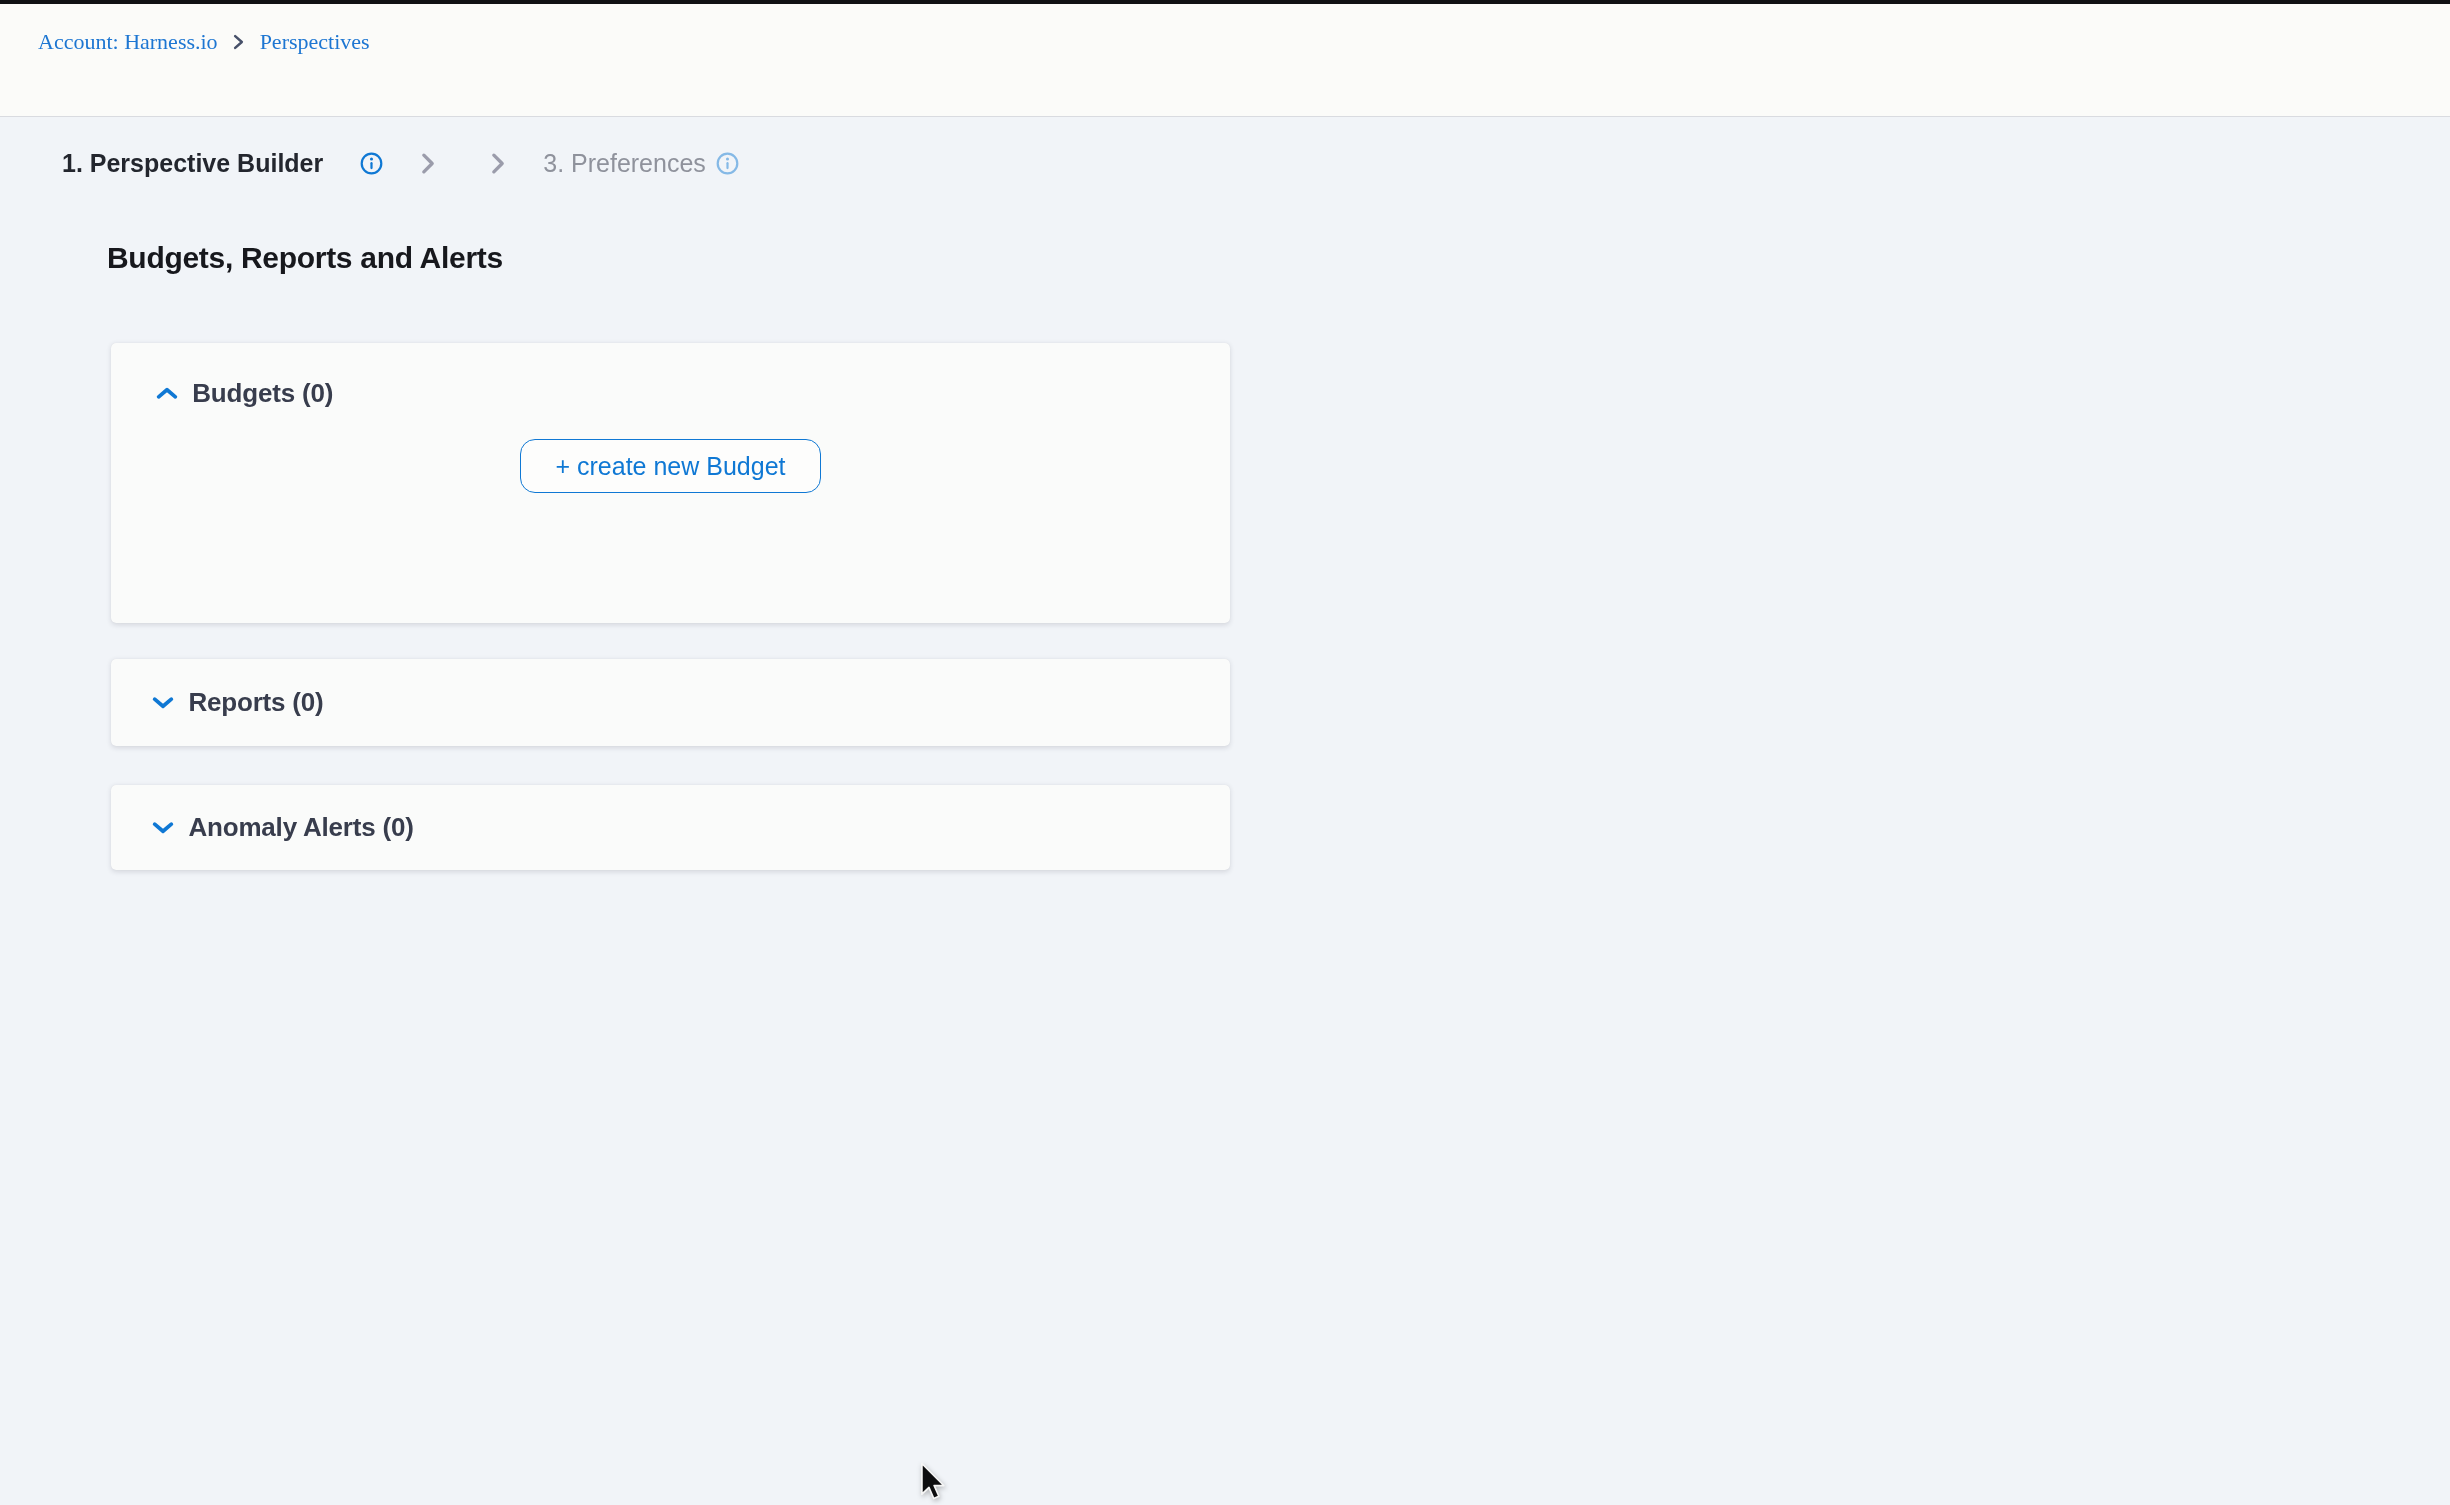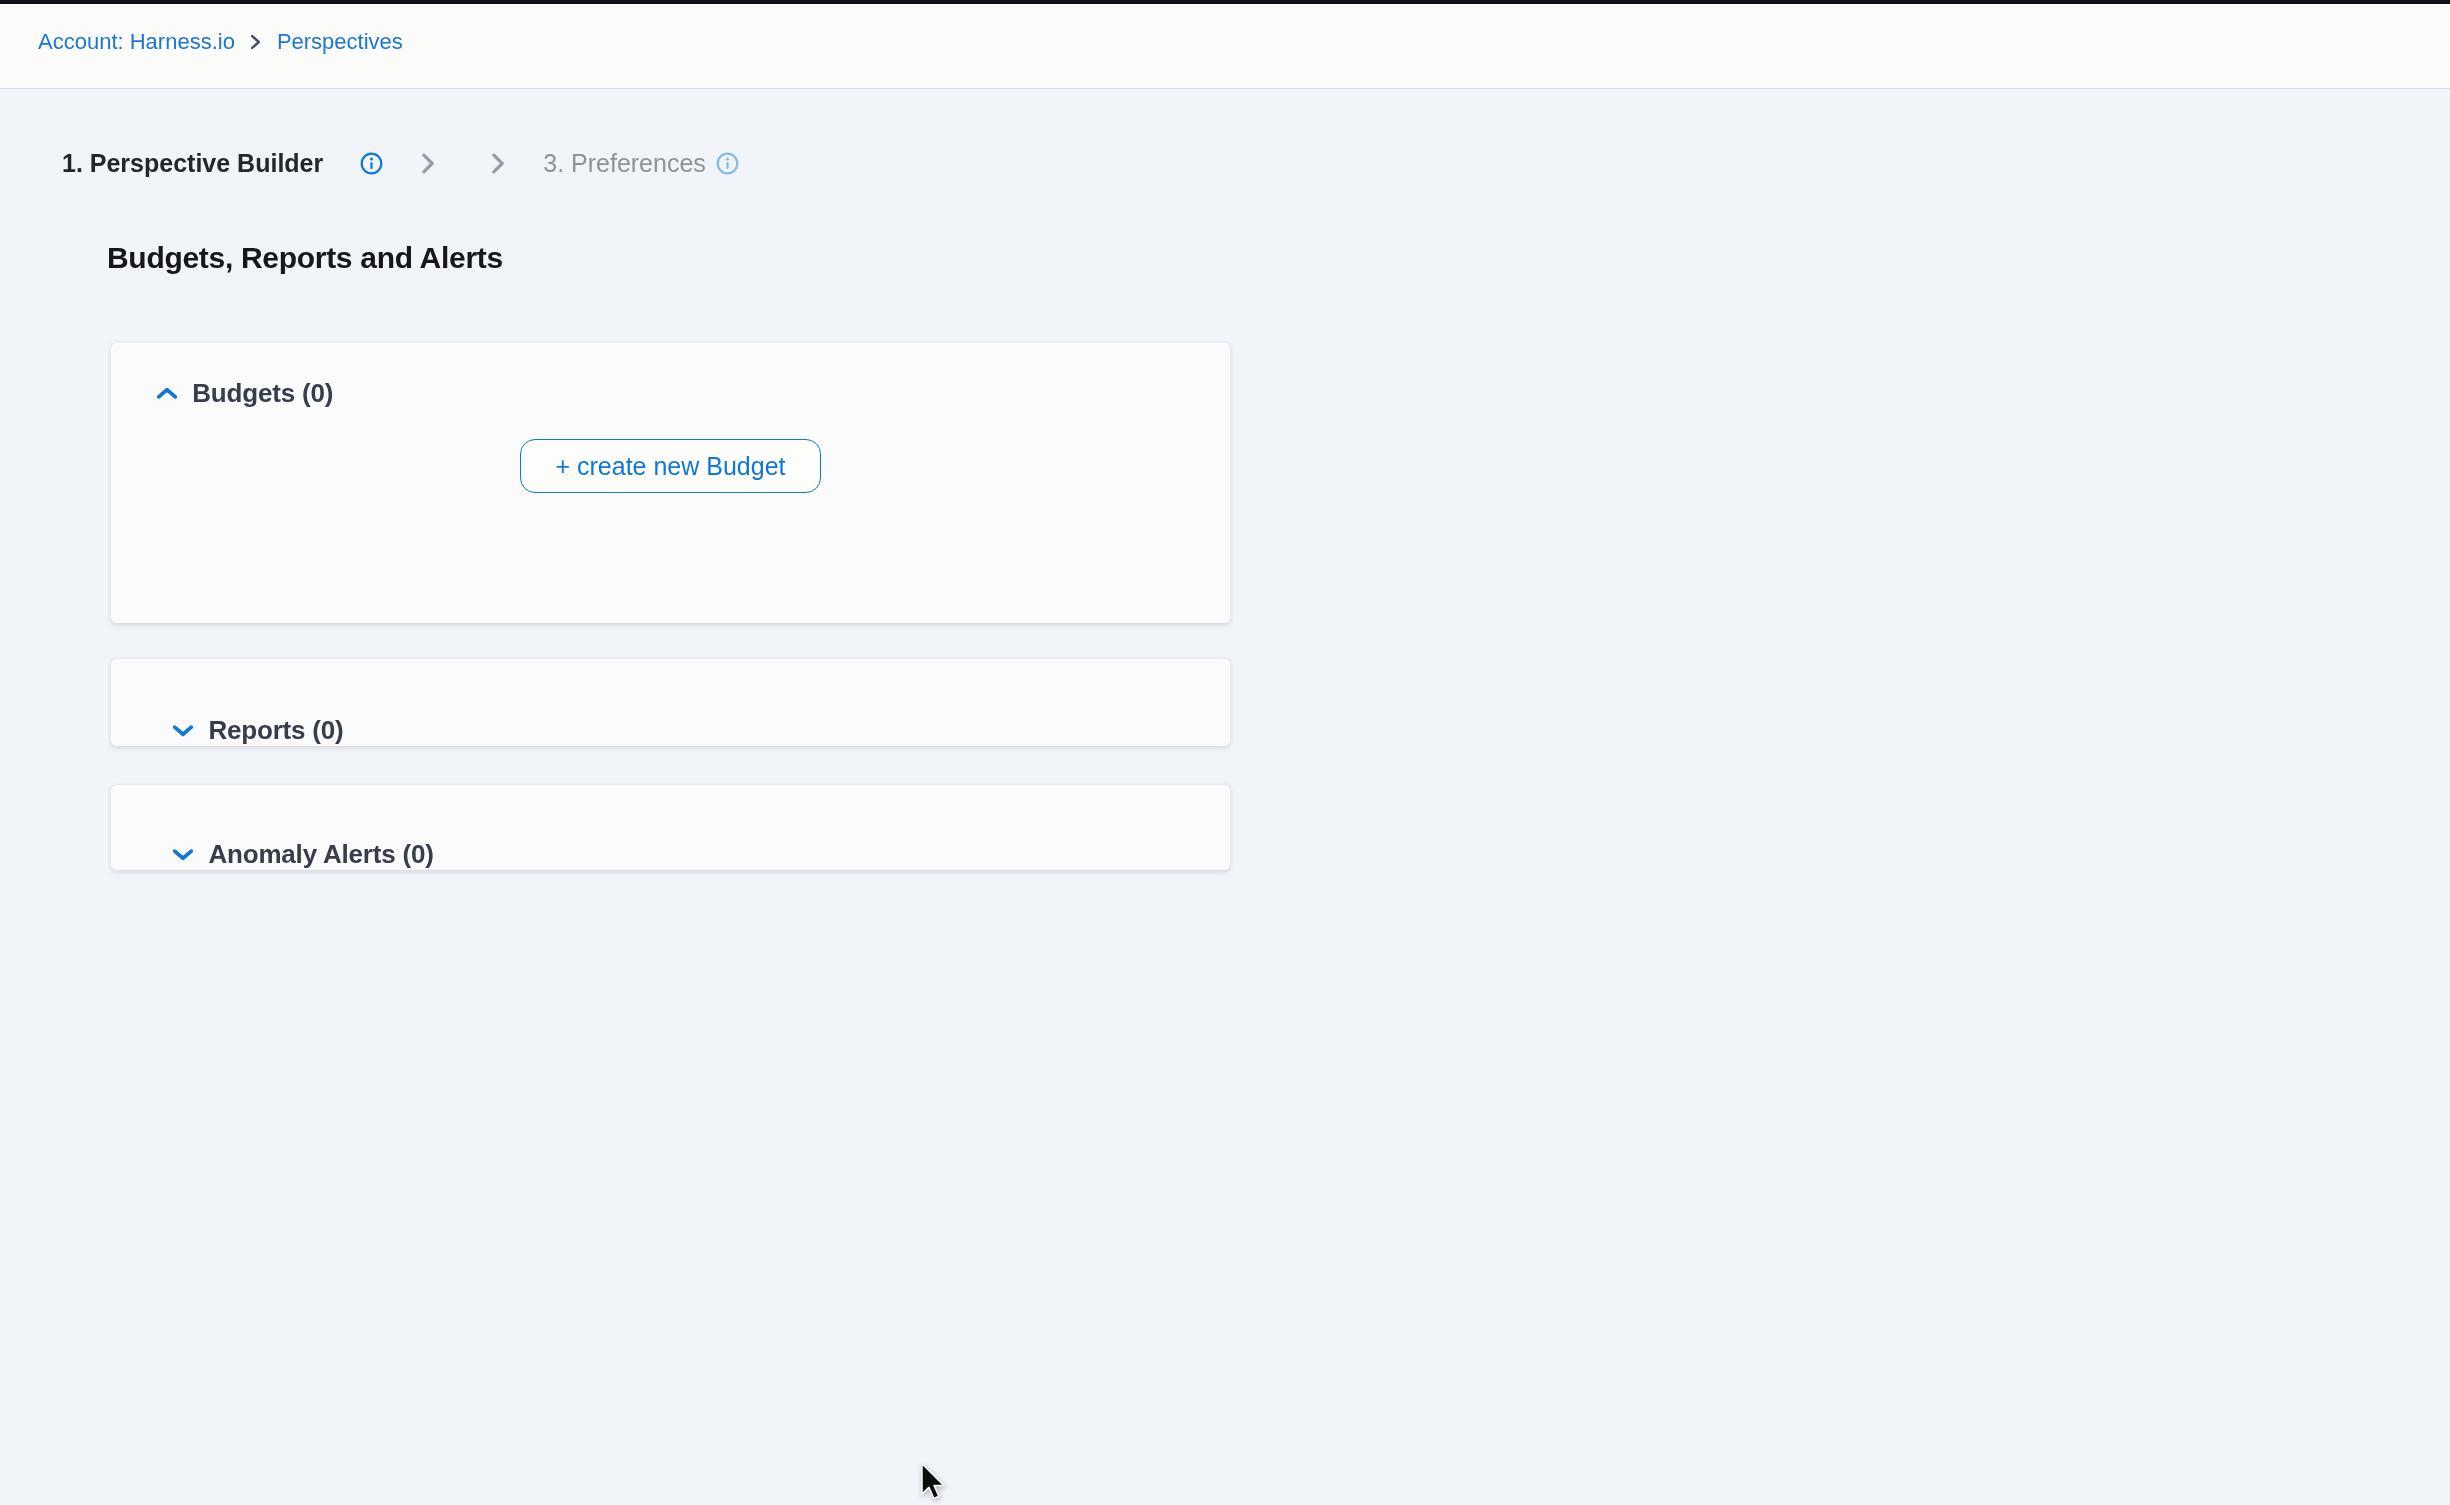--- a/index.html
+++ b/index.html
@@ -9,24 +9,25 @@
     background: #f1f4f8;
     position: relative;
     color: #1d1f27;
   }
 
   
   .top-border { position: absolute; top: 0; left: 0; width: 2450px; height: 4.2px; background: #101114; }
 
   
   .header {
-    position: absolute; top: 4.2px; left: 0; width: 2450px; height: 85px;
+    position: absolute; top: 4.2px; left: 0; width: 2450px; height: 113px;
     background: #fbfbf9;
     border-bottom: 1.7px solid #d9dbe0;
     padding: 25px 0 0 38px;
+    font-family: Liberation Serif, serif;
   }
   .breadcrumb { display: flex; align-items: center; gap: 13.5px; font-size: 22px; }
   .crumb-link { color: #1d76d2; text-decoration: none; cursor: pointer; }
   .crumb-sep { display: flex; align-items: center; }
   .page-title { margin-top: 10px; font-size: 32px; font-weight: 700; color: #17181d; letter-spacing: -0.4px; }
 
   
   .tabs {
     position: absolute; top: 135px; left: 52px;
     display: flex; align-items: stretch; height: 63px;
@@ -51,21 +52,21 @@
     font-size: 30px; font-weight: 700; color: #17181d; letter-spacing: -0.3px;
   }
 
   .cards { position: absolute; top: 144px; left: 95px; width: 1119px; }
   .card {
     background: #fafbfa;
     border-radius: 5px;
     box-shadow: 0 1.7px 5px rgba(40,41,61,0.14), 0 0 0.8px rgba(40,41,61,0.10);
   }
   .card.budgets { height: 280px; margin-bottom: 36px; padding: 35px 37px 0 37px; }
-  .card.collapsed { display: flex; align-items: flex-end; padding: 0 37px 0 60px; }
+  .card.collapsed { display: flex; align-items: center; padding: 0 37px 0 40px; }
   .card.reports { height: 87px; margin-bottom: 39px; }
   .card.anomaly { height: 85px; }
 
   .panel-head { display: flex; align-items: center; gap: 13.5px; cursor: pointer; }
   .card.budgets .panel-head { margin-left: 6.8px; }
   .panel-label { font-size: 26px; font-weight: 700; color: #383d4d; letter-spacing: -0.2px; }
   .card.collapsed .panel-head { gap: 13.5px; }
 
   .panel-desc { margin-top: 39px; font-size: 22px; line-height: 30px; color: #1d1f27; max-width: 1090px; }
 

